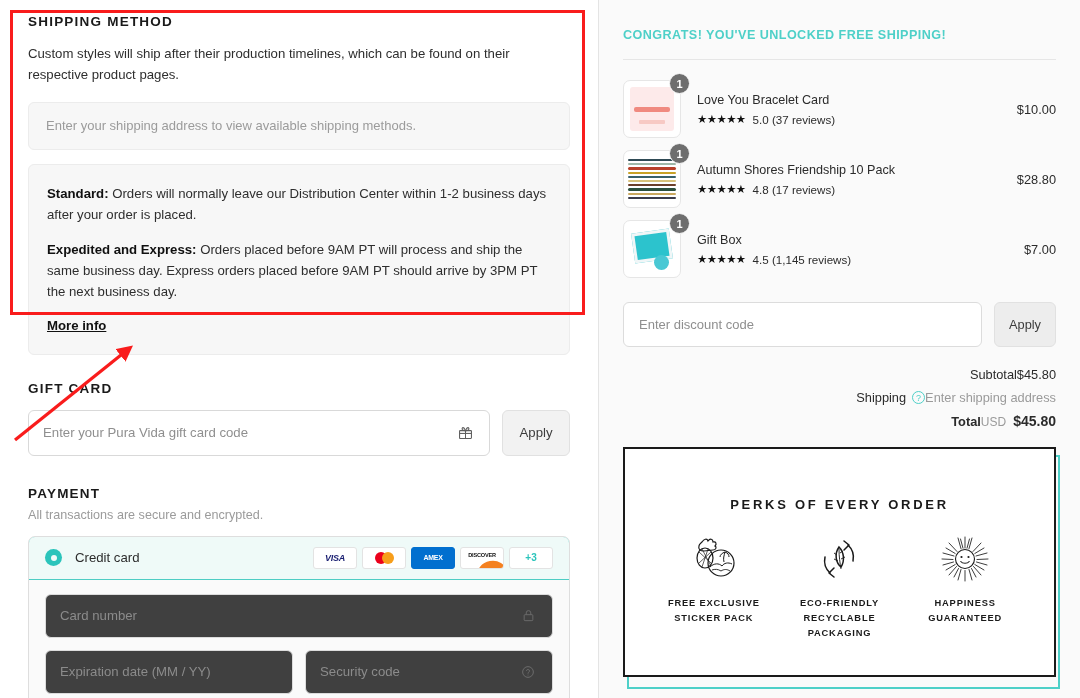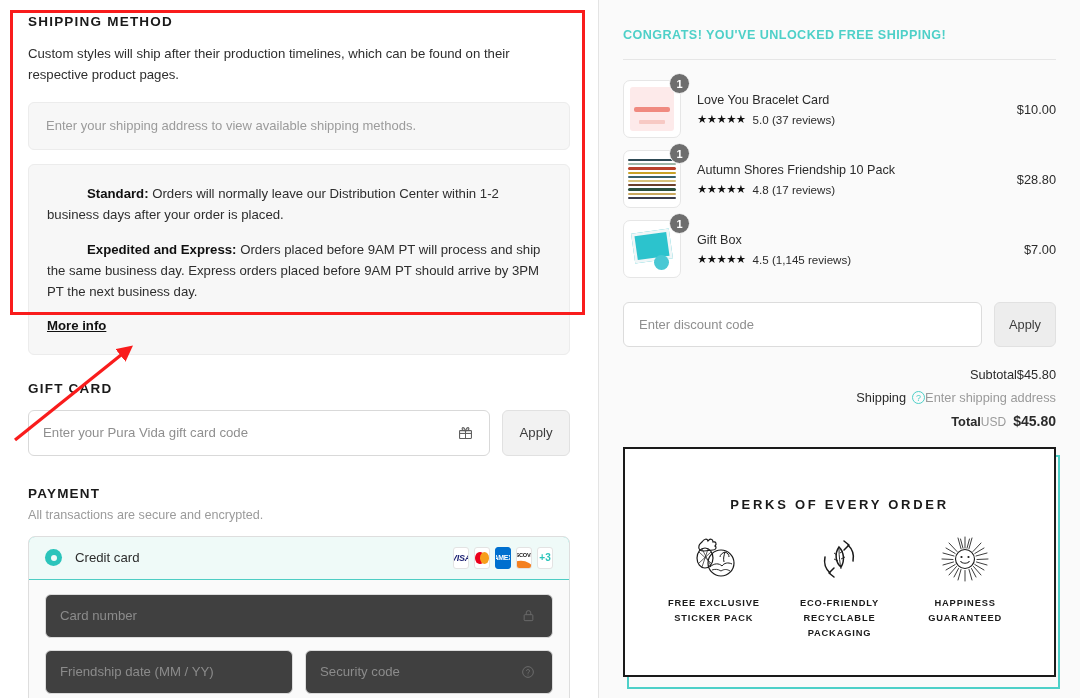--- a/index.html
+++ b/index.html
@@ -48,21 +48,21 @@
   .grey-box.empty-state {
     height: 48px;
     display: flex; align-items: center;
     padding: 0 17px;
   }
   .placeholder-text { font-size: 13px; color: #9b9b9b; }
 
   .info-box { padding: 18px 18px 20px 18px; margin-top: 14px; }
   .info-box p { font-size: 13.2px; color: #2e2e2e; line-height: 1.62; }
   .info-box p + p { margin-top: 13px; }
-  .info-box b { font-weight: bold; color: #101010; margin-left: 40px; }
+  .info-box b { font-weight: bold; color: #101010; }
   .more-info {
     display: inline-block;
     margin-top: 15px;
     font-size: 13.2px;
     font-weight: bold;
     color: #111;
     text-decoration: underline;
     cursor: pointer;
   }
 
@@ -115,21 +115,21 @@
     width: 17px; height: 17px; border-radius: 50%;
     background: #2bc4bb;
     display: flex; align-items: center; justify-content: center;
     flex-shrink: 0;
   }
   .radio-ring i { width: 6px; height: 6px; border-radius: 50%; background: #effaf8; display:block; }
   .cc-label { font-size: 13.2px; color: #2c2c2c; margin-left: 13px; flex: 1; }
 
   .card-logos { display: flex; gap: 5px; align-items: center; }
   .logo {
-    width: 16px; height: 22px;
+    width: 44px; height: 22px;
     border: 1px solid #e3e3e3;
     border-radius: 3px;
     background: #fff;
     display: flex; align-items: center; justify-content: center;
     font-size: 7.5px; font-weight: bold;
     overflow: hidden;
     position: relative;
   }
   .logo-visa { color: #1a1f71; font-style: italic; font-size: 9px; letter-spacing: -0.2px; }
   .logo-mc { gap: 0; }
@@ -366,21 +366,21 @@
             <span class="ph">Card number</span>
             <span class="icon-slot">
               <svg width="13" height="15" viewBox="0 0 24 24" fill="none" stroke="#6b6b6b" stroke-width="1.8">
                 <rect x="4" y="10.5" width="16" height="11" rx="1.6"></rect>
                 <path d="M7.8 10.5V7.2a4.2 4.2 0 018.4 0v3.3"></path>
               </svg>
             </span>
           </div>
           <div class="field-pair">
             <div class="card-field">
-              <span class="ph">Friendship date (MM / YY)</span>
+              <span class="ph">Expiration date (MM / YY)</span>
             </div>
             <div class="card-field">
               <span class="ph">Security code</span>
               <span class="icon-slot">
                 <svg width="14" height="14" viewBox="0 0 24 24" fill="none" stroke="#6b6b6b" stroke-width="1.7">
                   <circle cx="12" cy="12" r="9.2"></circle>
                   <path d="M9.4 9.3a2.7 2.7 0 015.2.9c0 1.8-2.6 2.2-2.6 4" stroke-linecap="round"></path>
                   <circle cx="12" cy="17.2" r="0.9" fill="#6b6b6b" stroke="none"></circle>
                 </svg>
               </span>

